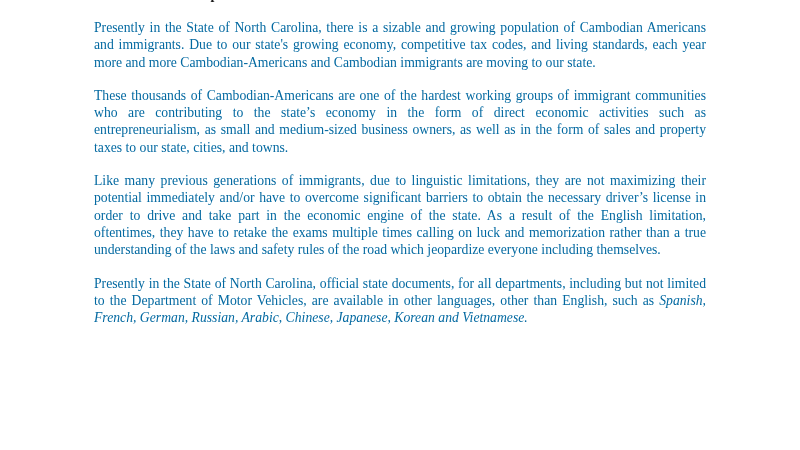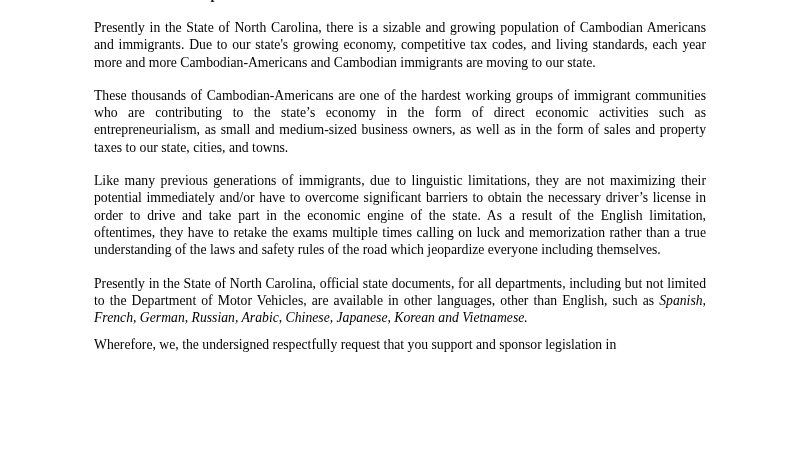--- a/index.html
+++ b/index.html
@@ -26,21 +26,21 @@
     font-weight: bold;
     line-height: 17px;
     margin: 0 0 16px 0;
     color: #1a1a1a;
   }
   .para {
     font-size: 13.7px;
     line-height: 17.3px;
     text-align: justify;
     margin: 0 0 16px 0;
-    color: #000000;
+    color: #0369a1;
   }
   .para.tight {
     margin-bottom: 10px;
   }
   .para em {
     font-style: italic;
   }
 </style>
 </head>
 <body>
@@ -51,15 +51,14 @@
 
   <p class="para">Presently in the State of North Carolina, there is a sizable and growing population of Cambodian Americans and immigrants. Due to our state's growing economy, competitive tax codes, and living standards, each year more and more Cambodian-Americans and Cambodian immigrants are moving to our state.</p>
 
   <p class="para">These thousands of Cambodian-Americans are one of the hardest working groups of immigrant communities who are contributing to the state’s economy in the form of direct economic activities such as entrepreneurialism, as small and medium-sized business owners, as well as in the form of sales and property taxes to our state, cities, and towns.</p>
 
   <p class="para">Like many previous generations of immigrants, due to linguistic limitations, they are not maximizing their potential immediately and/or have to overcome significant barriers to obtain the necessary driver’s license in order to drive and take part in the economic engine of the state. As a result of the English limitation,  oftentimes, they have to retake the exams multiple times calling on luck and memorization rather than a true understanding of the laws and safety rules of the road which jeopardize everyone including themselves.</p>
 
 
   <p class="para tight"><span>Presently in the State of North Carolina, official state documents, for all departments, including but not limited to the Department of Motor Vehicles, are available in other languages, other than English, such as </span><em>Spanish, French, German, Russian, Arabic, Chinese, Japanese, Korean and Vietnamese.</em></p>
 
-  <p class="para">Wherefore, we, the undersigned respectfully request that you support and sponsor legislation in</p>
 
 </div>
 
 </body></html>

